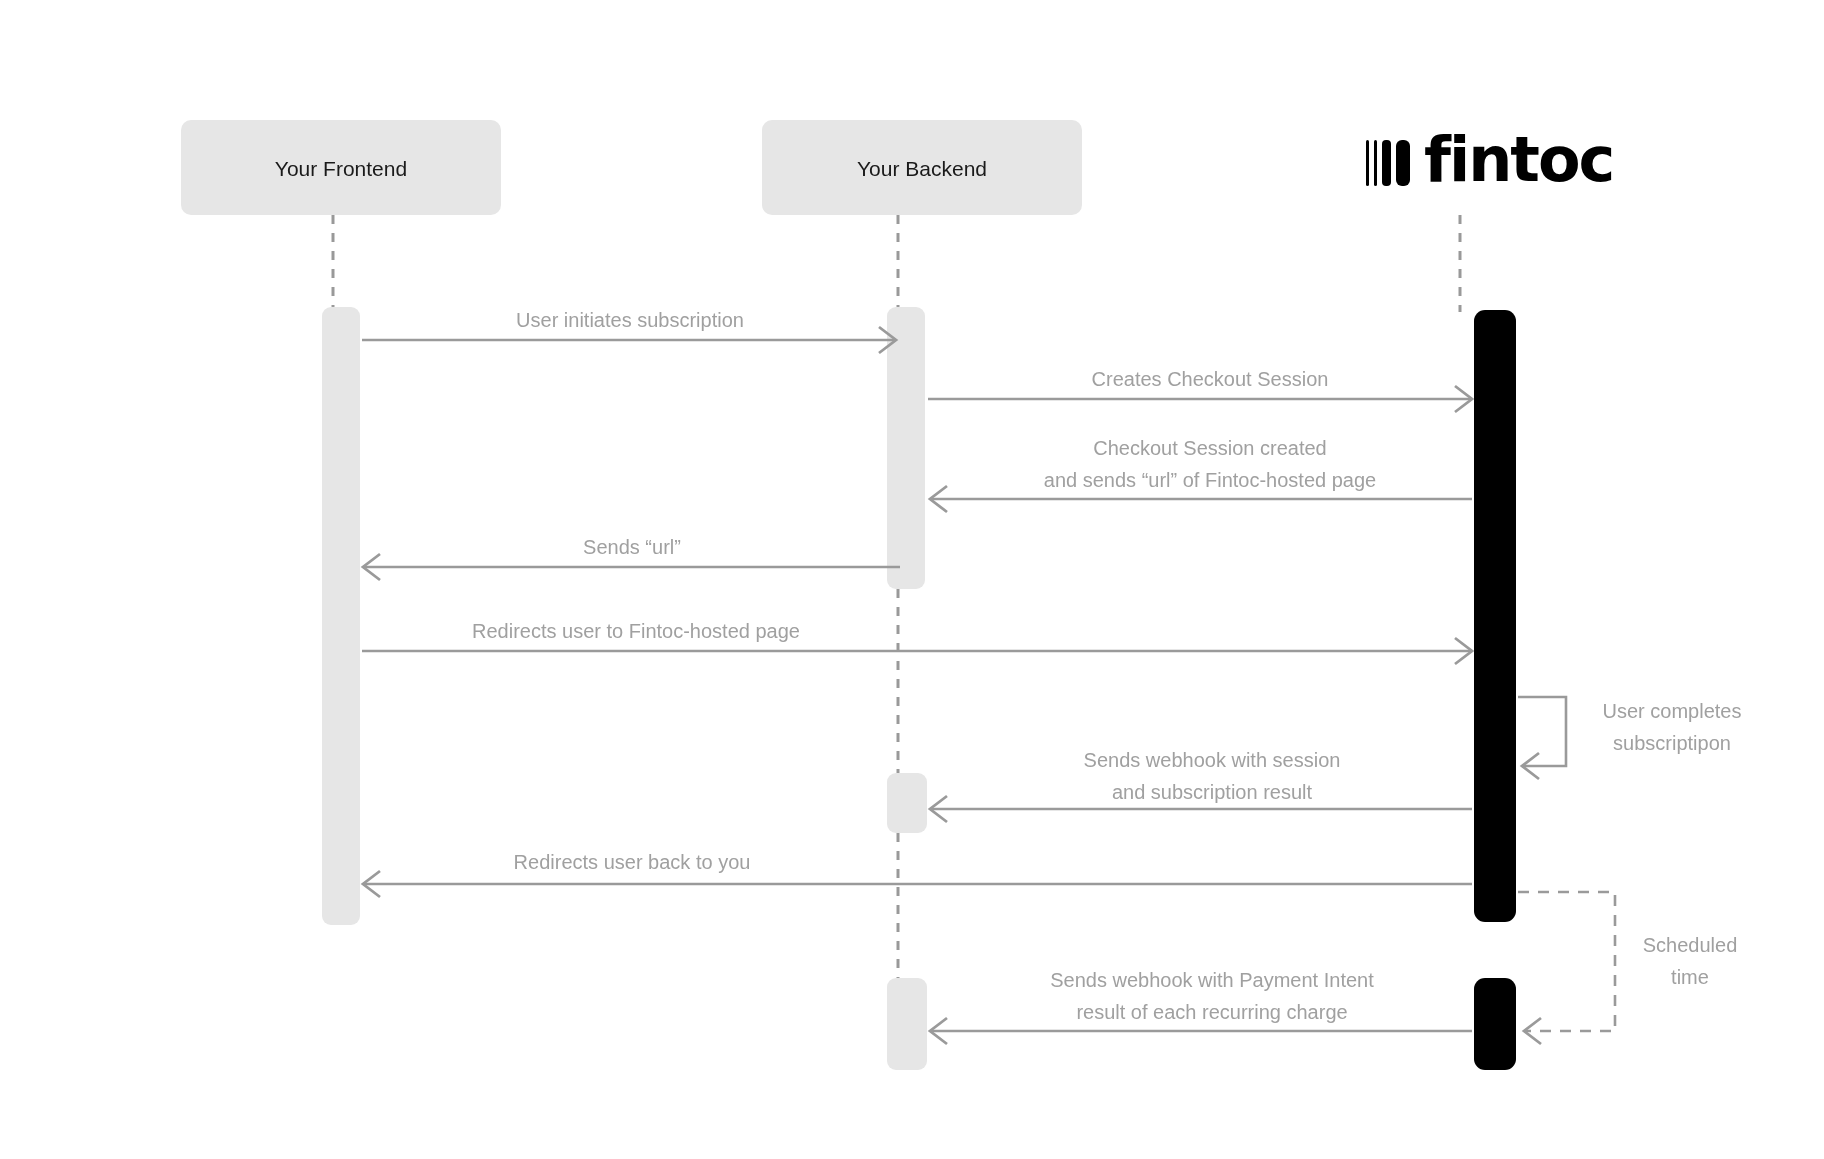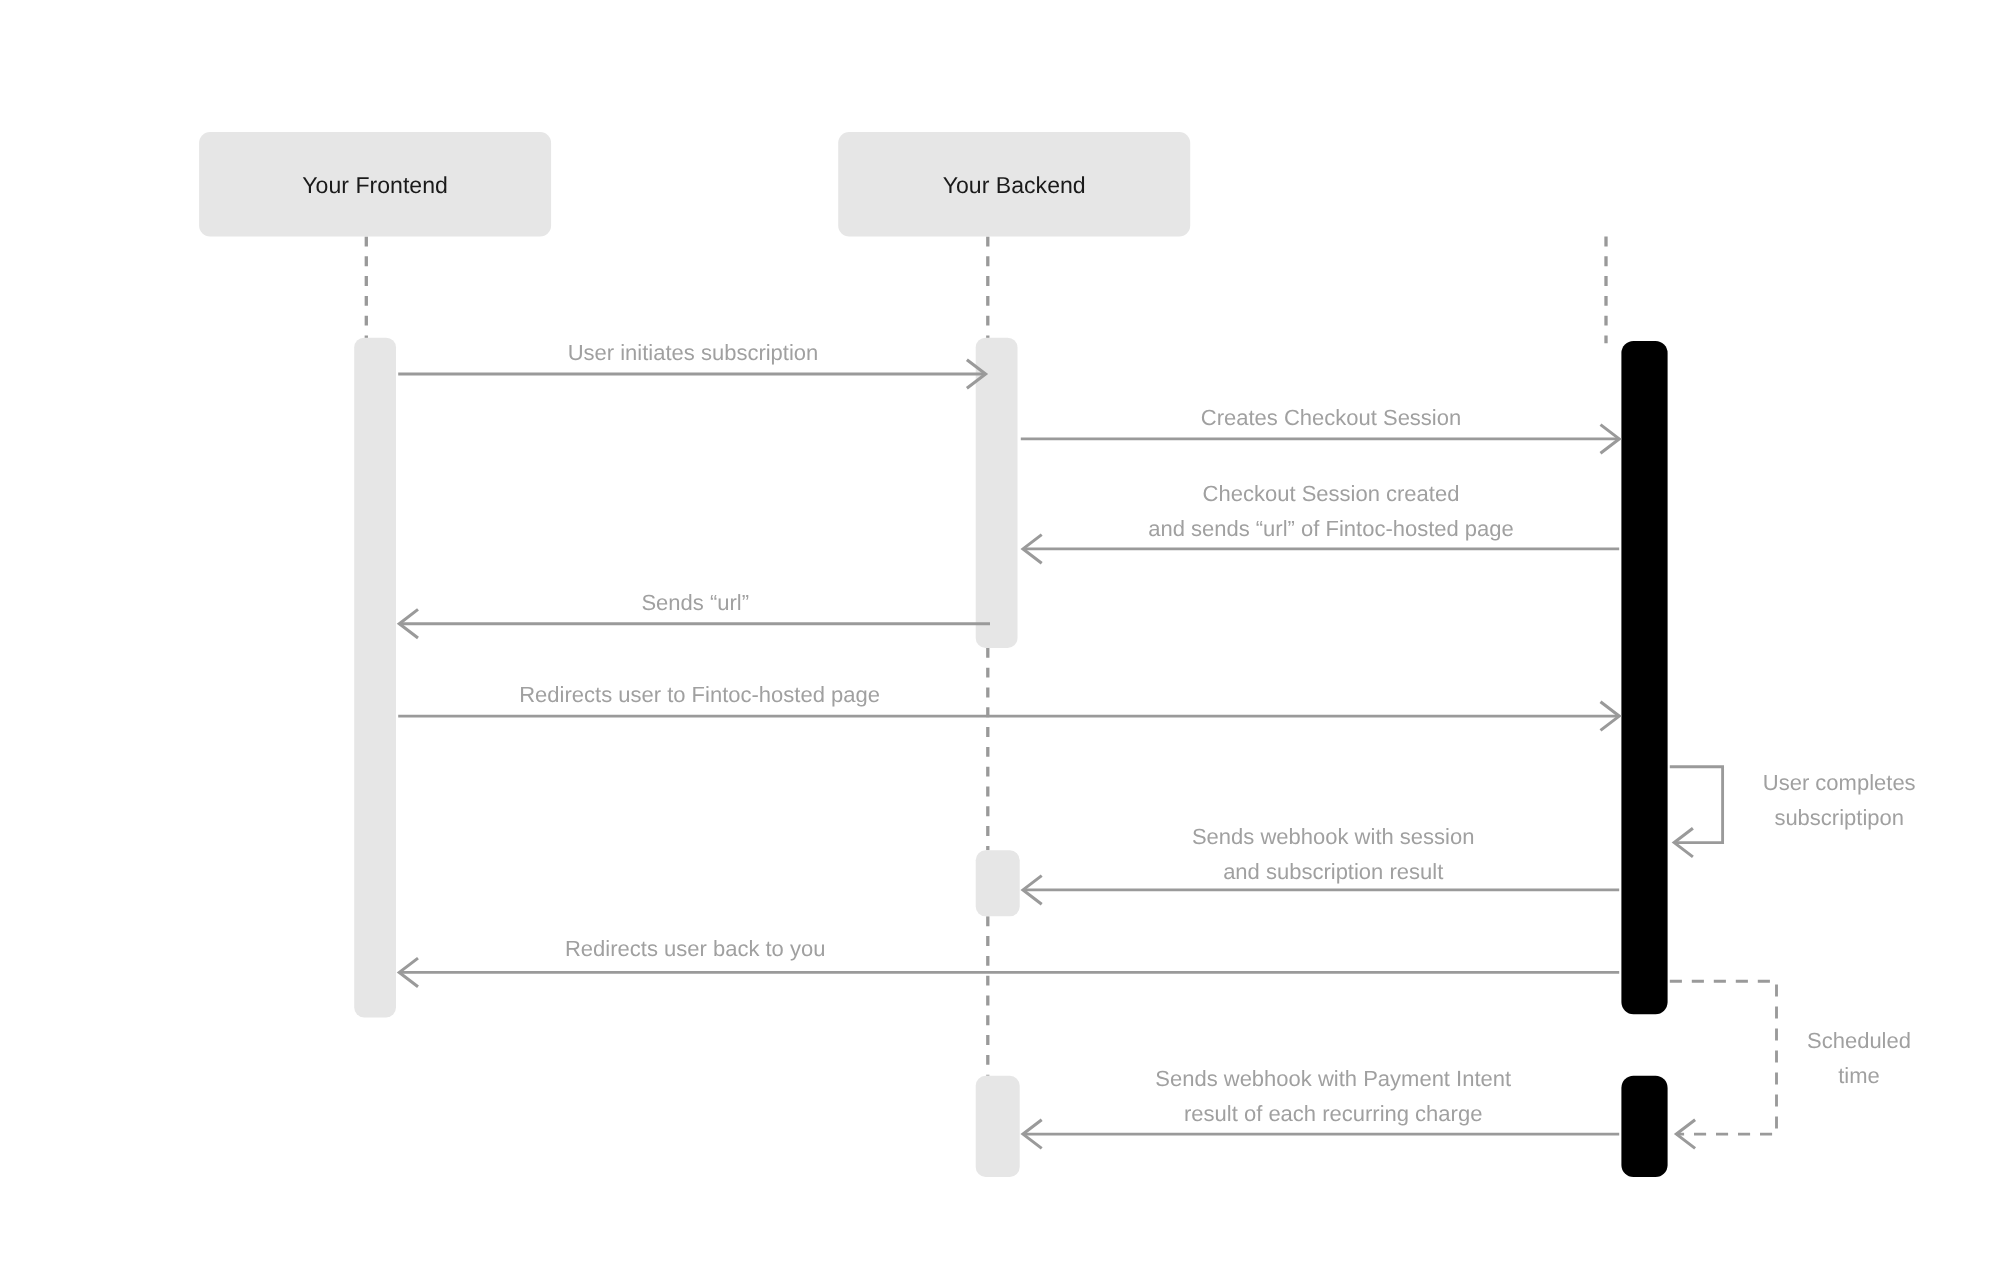--- a/index.html
+++ b/index.html
@@ -207,14 +207,23 @@
 
     <g>
       <line class="msg-line" x1="1472" y1="1031" x2="930" y2="1031"></line>
       <polyline class="arrowhead" points="947,1018 930,1031 947,1044"></polyline>
       <text class="msg-label" x="1212" y="982">Sends webhook with Payment Intent</text>
       <text class="msg-label" x="1212" y="1014">result of each recurring charge</text>
     </g>
 
   </svg>
 
+  <div class="logo-wrap" style="left:1366px; top:132px;">
+    <span class="logo-bars">
+      <i class="b1"></i>
+        <i class="b2"></i>
+        <i class="b3"></i>
+        <i class="b4"></i>
+    </span>
+    <span class="logo-word">fintoc</span>
+  </div>
 
 </div>
 
 </body></html>

